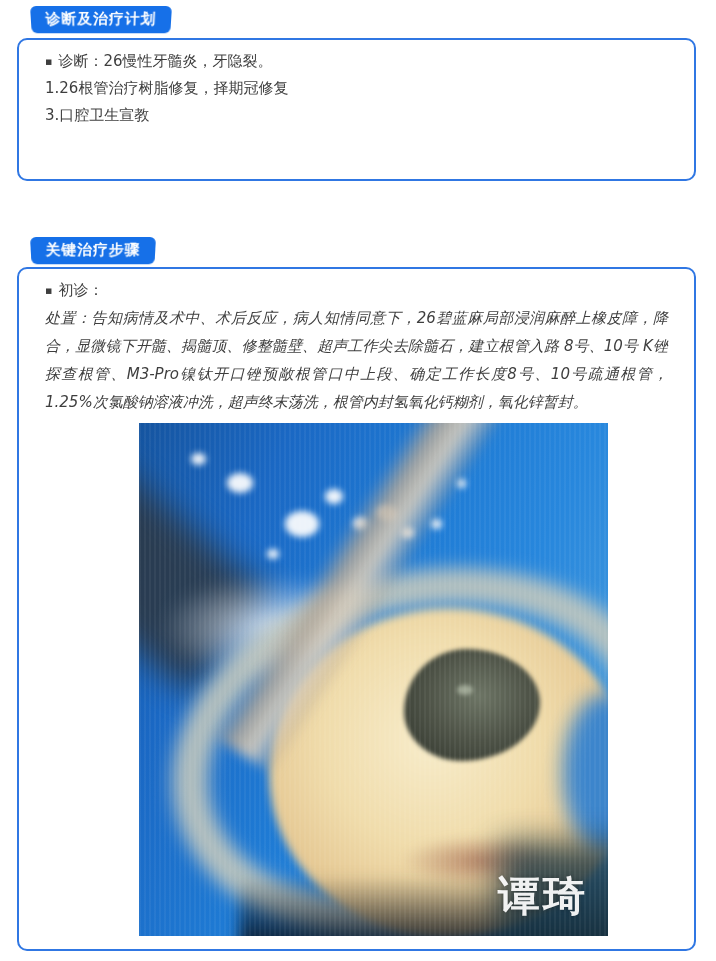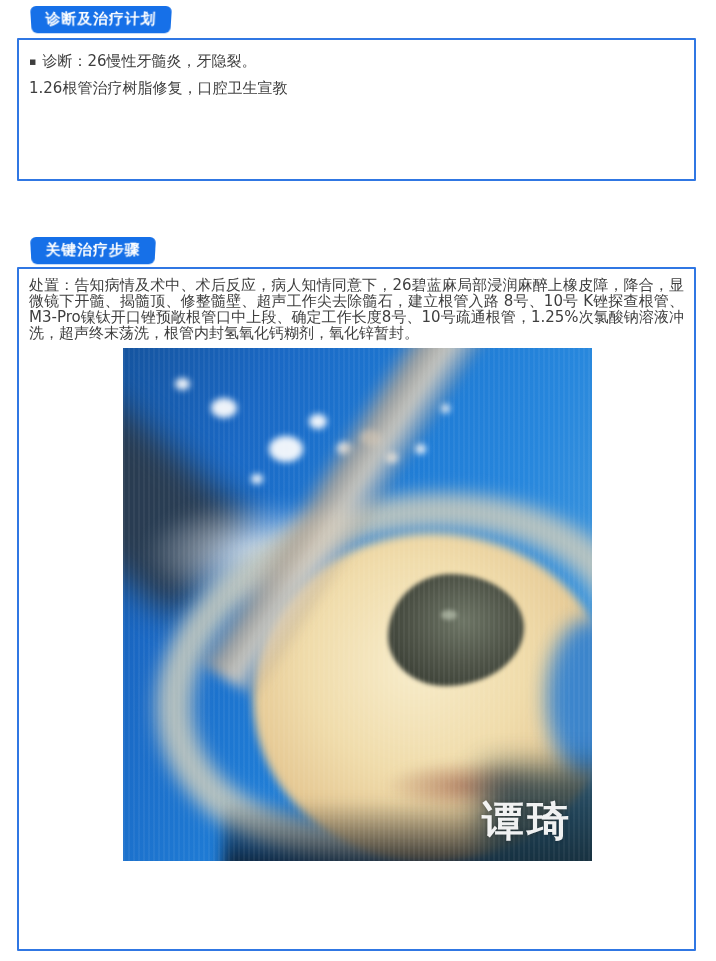--- a/index.html
+++ b/index.html
@@ -15,33 +15,33 @@
     font-size:15px; font-weight:bold; letter-spacing:1px;
     padding:4px 15px 5px;
     border-radius:6px;
     transform:perspective(120px) rotateX(-6deg);
     transform-origin:50% 0;
   }
 
   
   .box {
     position:absolute; left:17px; width:679px;
-    border:2px solid #3077e3; border-radius:1px;
+    border:2px solid #3077e3; border-radius:10px;
     background:#fff;
-    padding:8px 10px;
+    padding:8px 26px;
     font-size:15px;
   }
   .s1-badge { top:6px; }
   .s1-box  { top:38px; height:143px; }
   .s2-badge { top:237px; }
   .s2-box  { top:267px; height:684px; }
 
   .line { line-height:27px; white-space:nowrap; }
   .bullet { display:inline-block; font-size:11px; margin-right:6px; vertical-align:1px; color:#3e3e3e; }
-  .para { line-height:16px; text-align:justify; }
+  .para { line-height:28px; text-align:justify;font-style:italic; }
 
   
   .photo {
     position:relative; width:469px; height:513px;
     margin:7px 0 0 94px; overflow:hidden;
     background:linear-gradient(115deg,#15549f 0%,#1a68c4 22%,#1e7ad4 45%,#2787dd 65%,#3f97dd 85%,#6cacd8 100%);
   }
   .photo > div { position:absolute; }
   .ph-darkcorner { left:-120px; top:-40px; width:330px; height:130px;
     background:#2c3845; transform:rotate(40deg); transform-origin:left top;
@@ -95,25 +95,29 @@
 </head>
 <body>
 
 <div class="page">
 
   <div class="badge s1-badge">诊断及治疗计划</div>
   <div class="box s1-box">
     <div class="line">
       <span class="bullet">▪</span><span>诊断：26慢性牙髓炎，牙隐裂。</span>
     </div>
-    <div class="line">1.26根管治疗树脂修复，口腔卫生宣教</div>
+    <div class="line">1.26根管治疗树脂修复，择期冠修复</div>
+    <div class="line">3.口腔卫生宣教</div>
   </div>
 
   <div class="badge s2-badge">关键治疗步骤</div>
   <div class="box s2-box">
+    <div class="line">
+      <span class="bullet">▪</span><span>初诊：</span>
+    </div>
     <p class="para">处置：告知病情及术中、术后反应，病人知情同意下，26碧蓝麻局部浸润麻醉上橡皮障，降合，显微镜下开髓、揭髓顶、修整髓壁、超声工作尖去除髓石，建立根管入路 8号、10号 K锉探查根管、M3-Pro镍钛开口锉预敞根管口中上段、确定工作长度8号、10号疏通根管，1.25%次氯酸钠溶液冲洗，超声终末荡洗，根管内封氢氧化钙糊剂，氧化锌暂封。</p>
 
     <div class="photo">
       <div class="ph-darkcorner"></div>
       <div class="speck sp1"></div>
       <div class="speck sp2"></div>
       <div class="speck sp3"></div>
       <div class="speck sp4"></div>
       <div class="speck sp5"></div>
       <div class="speck sp6"></div>

